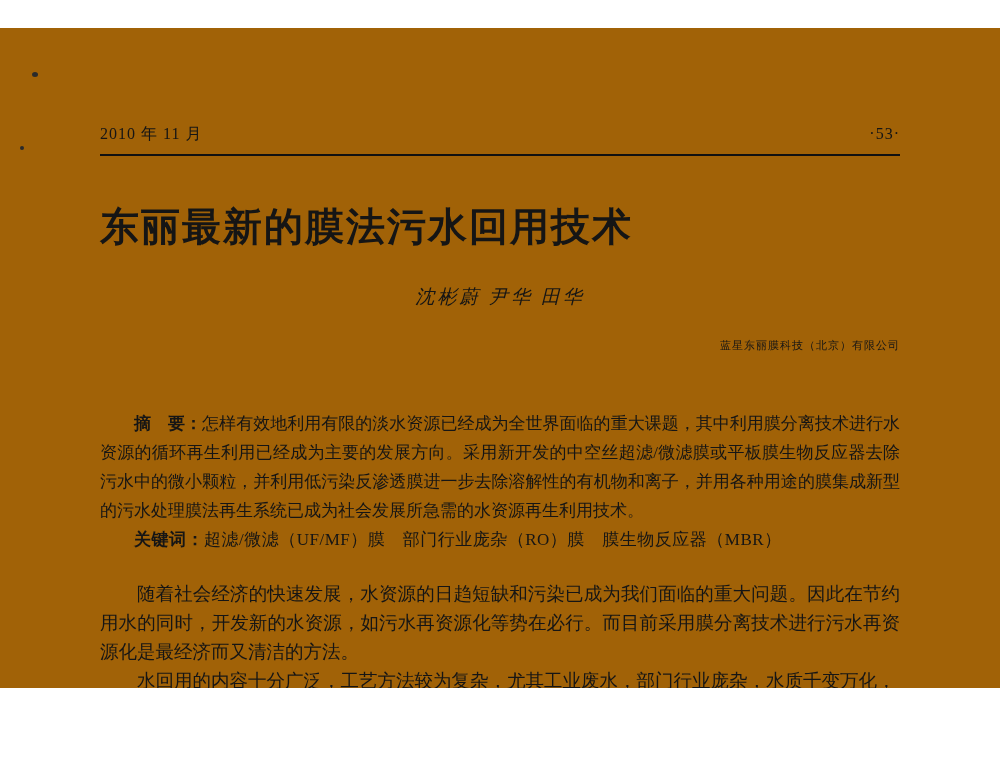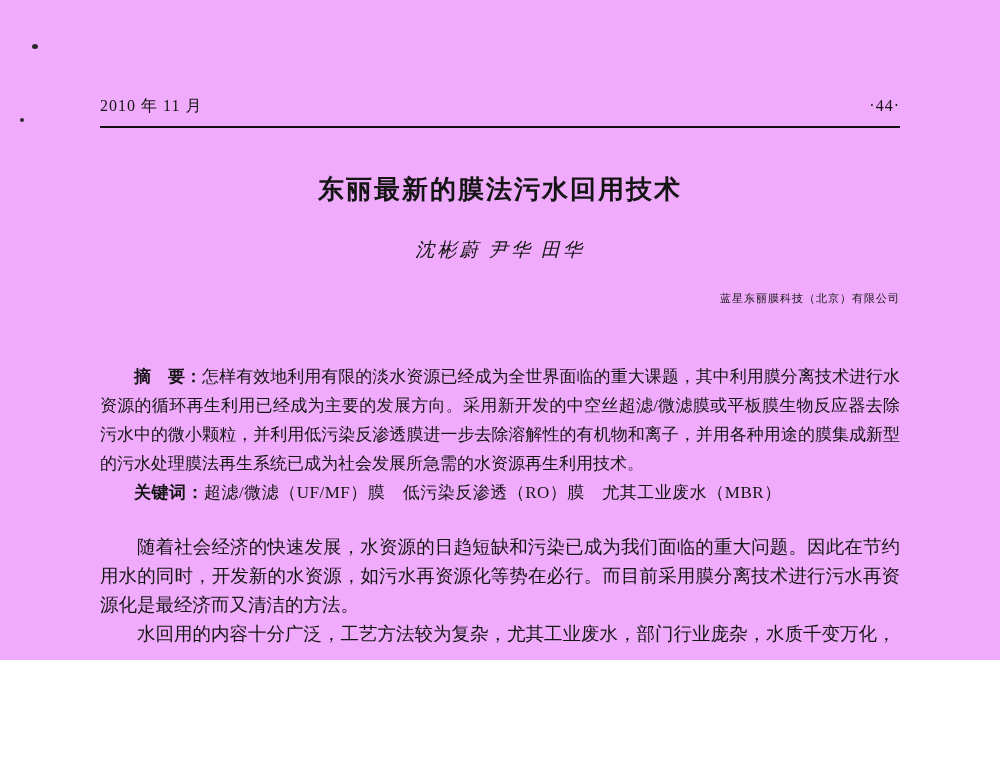--- a/index.html
+++ b/index.html
@@ -4,24 +4,25 @@
 <style>
   html, body {
     margin: 0;
     padding: 0;
     background: #ffffff;
   }
   .page {
     position: relative;
     width: 1000px;
     height: 660px;
-    background: #f0abfc;
+    background: #a16207;
     overflow: hidden;
     color: #151515;
     font-family: "Liberation Serif", "DejaVu Serif", serif;
+    margin-top: 28px;
   }
   .content {
     padding: 0 100px;
   }
   .scan-speck {
     position: absolute;
     background: #2a2a2a;
     border-radius: 50%;
   }
   .speck-a { left: 32px; top: 44px; width: 6px; height: 5px; }
@@ -41,22 +42,22 @@
   }
   .header .conference {
     letter-spacing: 4px;
   }
   .header .pageno {
     letter-spacing: 1px;
   }
 
   .title {
     margin: 44px 0 0 0;
-    text-align: center;
-    font-size: 26px;
+    text-align: left;
+    font-size: 39px;
     font-weight: bold;
     font-family: "Liberation Sans", "DejaVu Sans", sans-serif;
     letter-spacing: 2px;
   }
 
   .authors {
     margin-top: 30px;
     text-align: center;
     font-size: 19px;
     font-style: italic;
@@ -106,35 +107,35 @@
 
 <div class="page">
 
   <div class="scan-speck speck-a"></div>
   <div class="scan-speck speck-b"></div>
 
   <div class="content">
 
     <div class="header">
       <span class="date">2010 年 11 月</span>
-      <span class="pageno">·44·</span>
+      <span class="pageno">·53·</span>
     </div>
 
     <h1 class="title">东丽最新的膜法污水回用技术</h1>
 
     <div class="authors">沈彬蔚  尹华  田华</div>
 
     <div class="affiliation">蓝星东丽膜科技（北京）有限公司</div>
 
     <div class="abstract">
       <span class="label">摘　要：</span><span>怎样有效地利用有限的淡水资源已经成为全世界面临的重大课题，其中利用膜分离技术进行水资源的循环再生利用已经成为主要的发展方向。采用新开发的中空丝超滤/微滤膜或平板膜生物反应器去除污水中的微小颗粒，并利用低污染反渗透膜进一步去除溶解性的有机物和离子，并用各种用途的膜集成新型的污水处理膜法再生系统已成为社会发展所急需的水资源再生利用技术。</span>
     </div>
 
     <div class="keywords">
-      <span class="label">关键词：</span><span>超滤/微滤（UF/MF）膜　低污染反渗透（RO）膜　尤其工业废水（MBR）</span>
+      <span class="label">关键词：</span><span>超滤/微滤（UF/MF）膜　部门行业庞杂（RO）膜　膜生物反应器（MBR）</span>
     </div>
 
     <p class="body-para first">随着社会经济的快速发展，水资源的日趋短缺和污染已成为我们面临的重大问题。因此在节约用水的同时，开发新的水资源，如污水再资源化等势在必行。而目前采用膜分离技术进行污水再资源化是最经济而又清洁的方法。</p>
 
 
     <p class="body-para">水回用的内容十分广泛，工艺方法较为复杂，尤其工业废水，部门行业庞杂，水质千变万化，</p>
 
   </div>
 </div>
 

